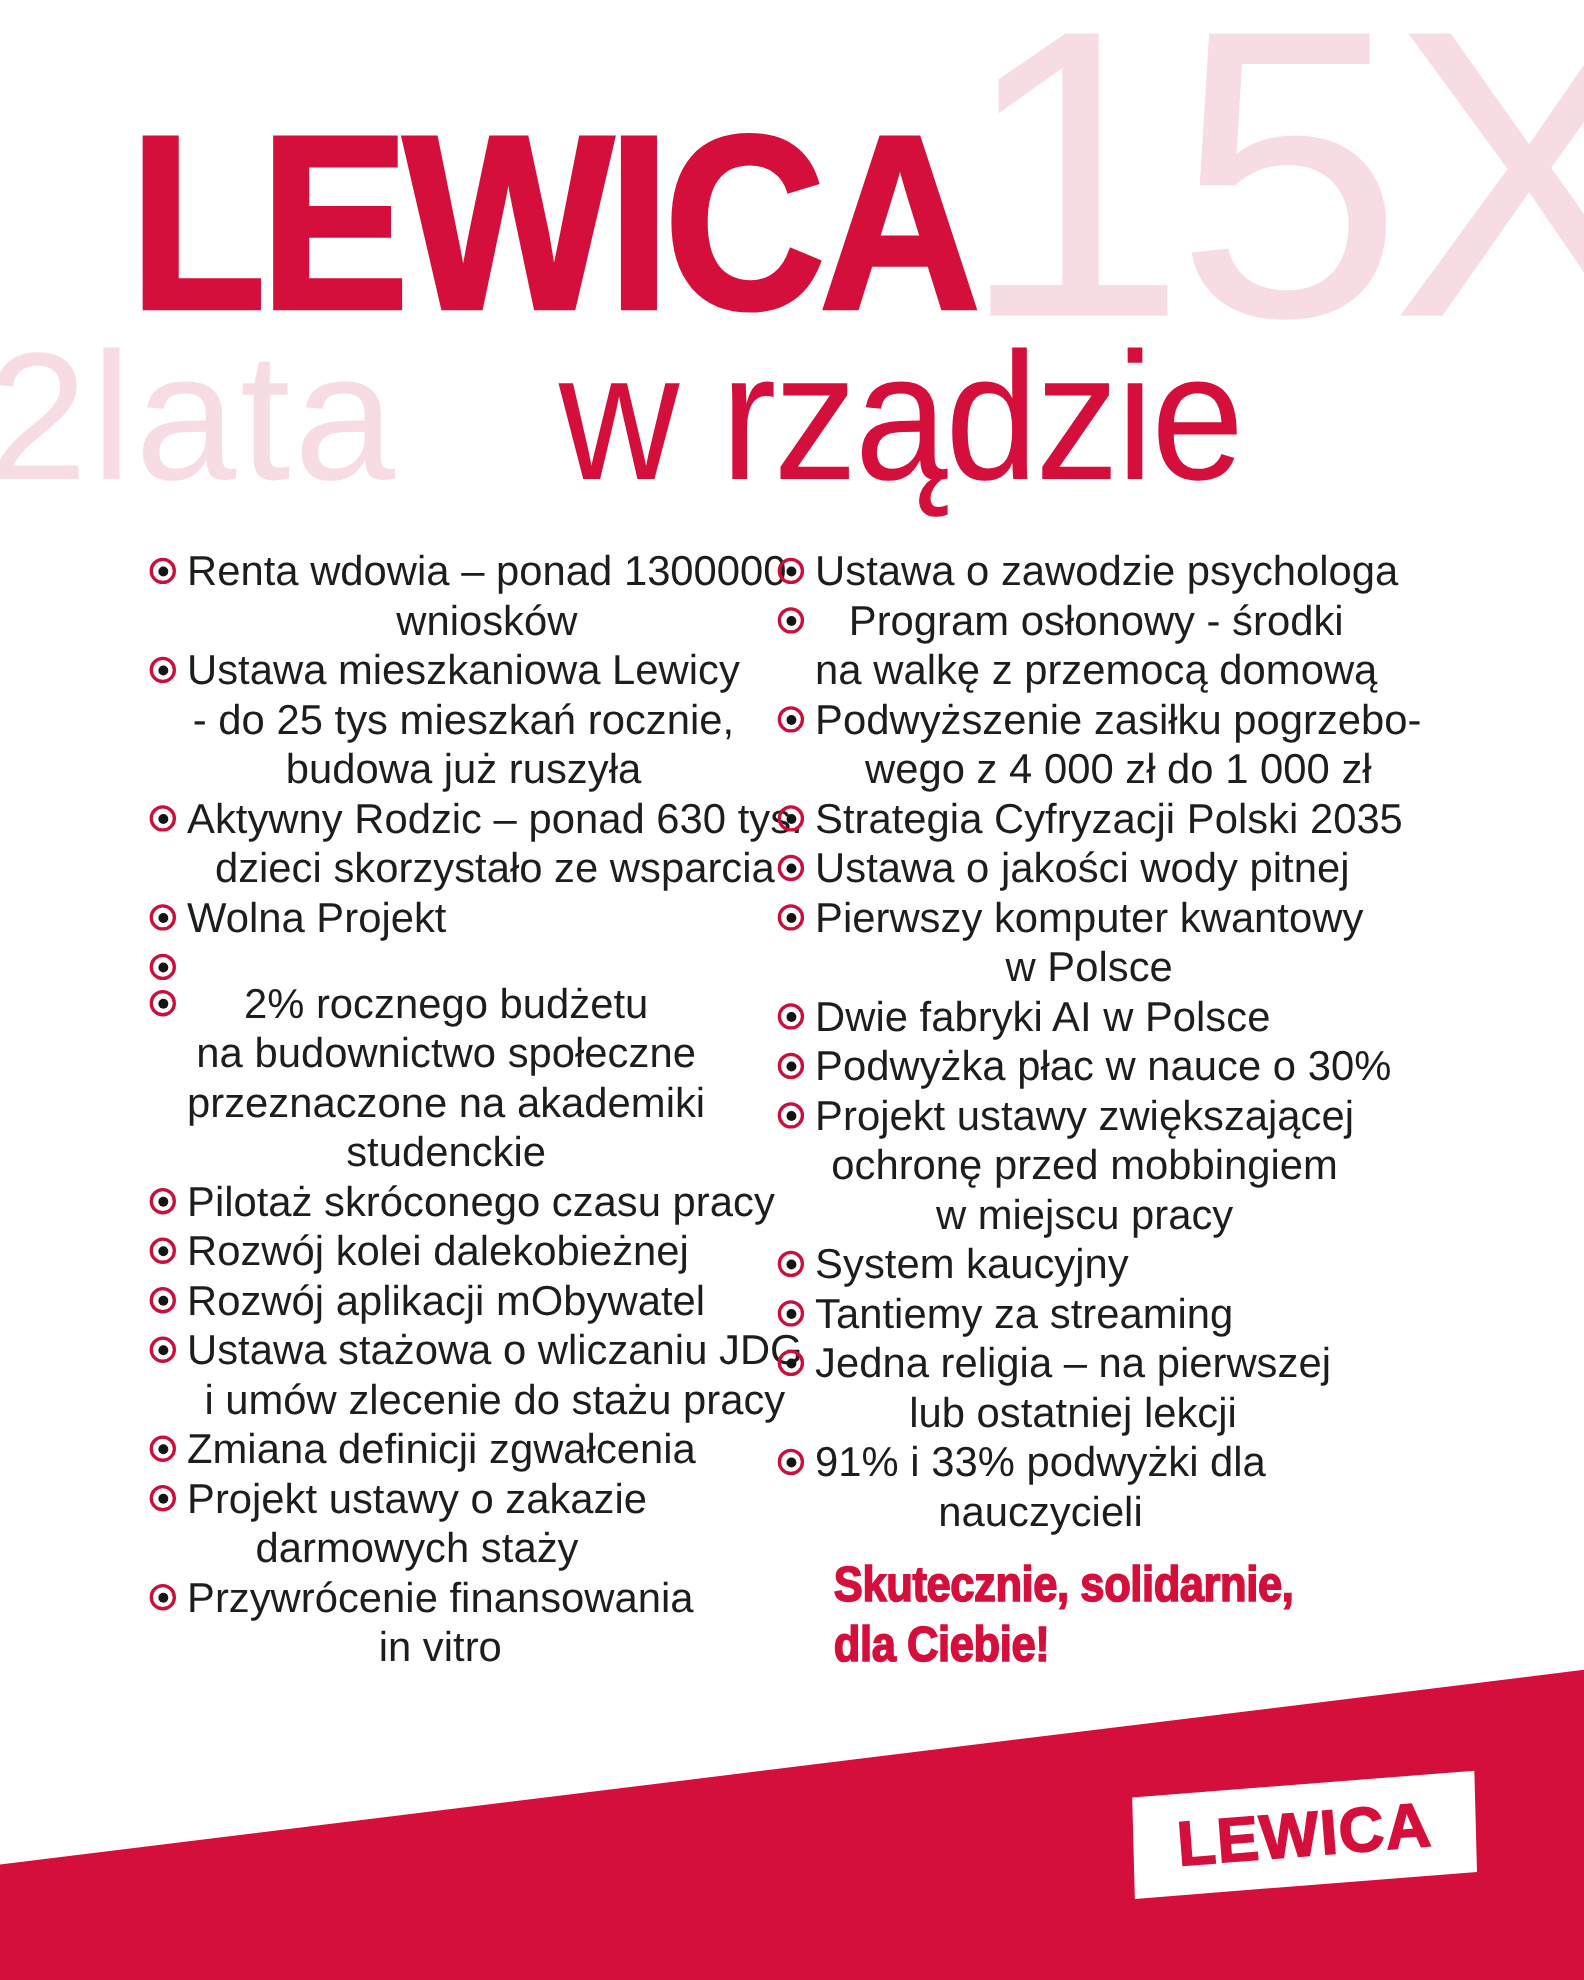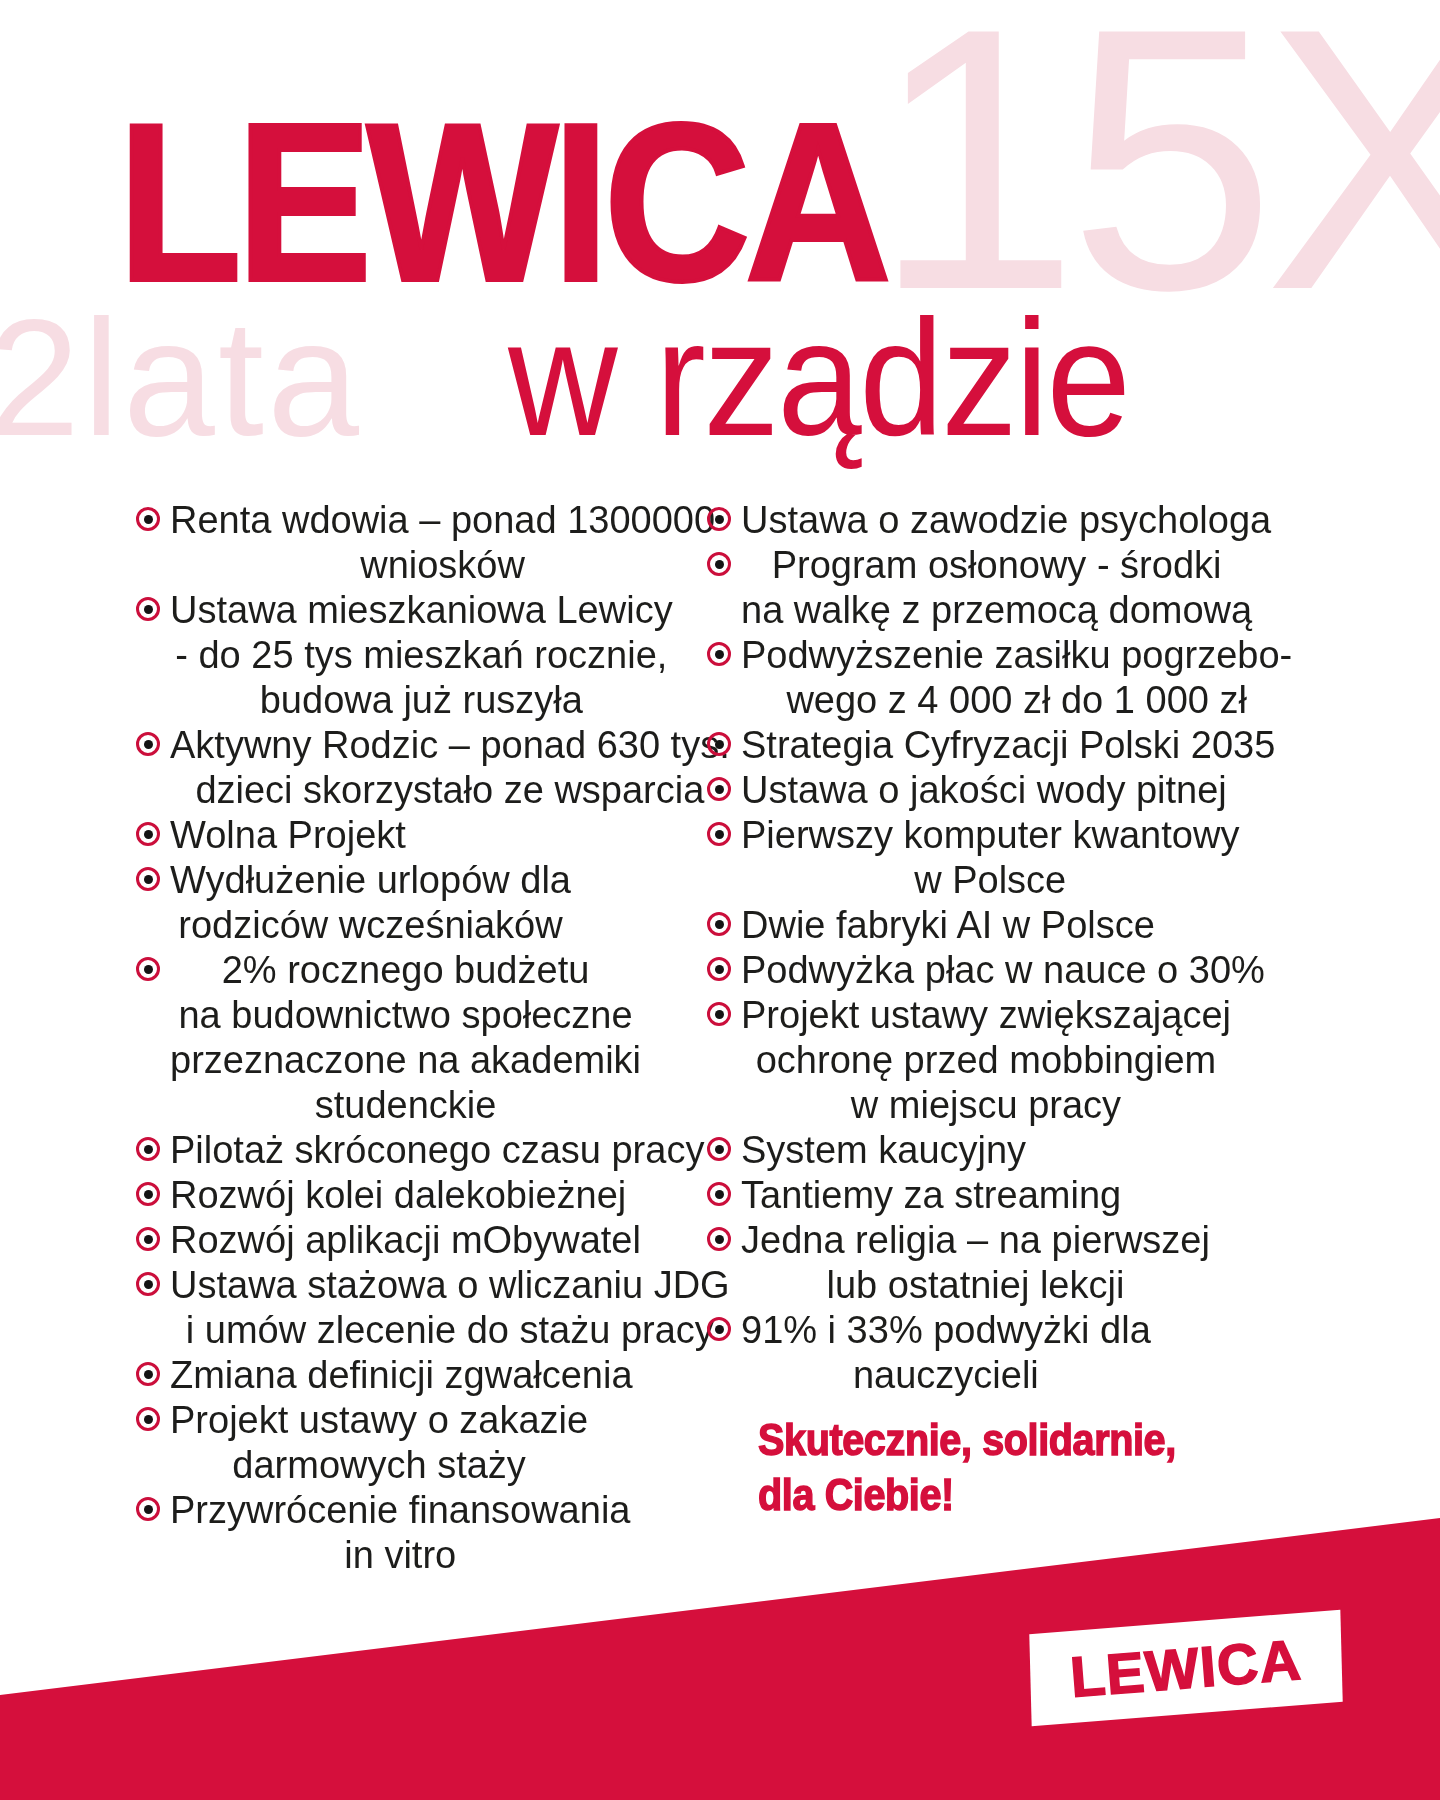--- a/index.html
+++ b/index.html
@@ -175,22 +175,20 @@
         <span class="bullet"></span>
         <div class="item-text">Aktywny Rodzic – ponad 630 tys.
 dzieci skorzystało ze wsparcia</div>
       </div>
     <div class="item">
         <span class="bullet"></span>
         <div class="item-text">Wolna Projekt</div>
       </div>
     <div class="item">
         <span class="bullet"></span>
-        <div class="item-text">Wydłużenie urlopów dla
-rodziców wcześniaków</div>
       </div>
     <div class="item">
         <span class="bullet"></span>
         <div class="item-text">2% rocznego budżetu
 na budownictwo społeczne
 przeznaczone na akademiki
 studenckie</div>
       </div>
     <div class="item">
         <span class="bullet"></span>

